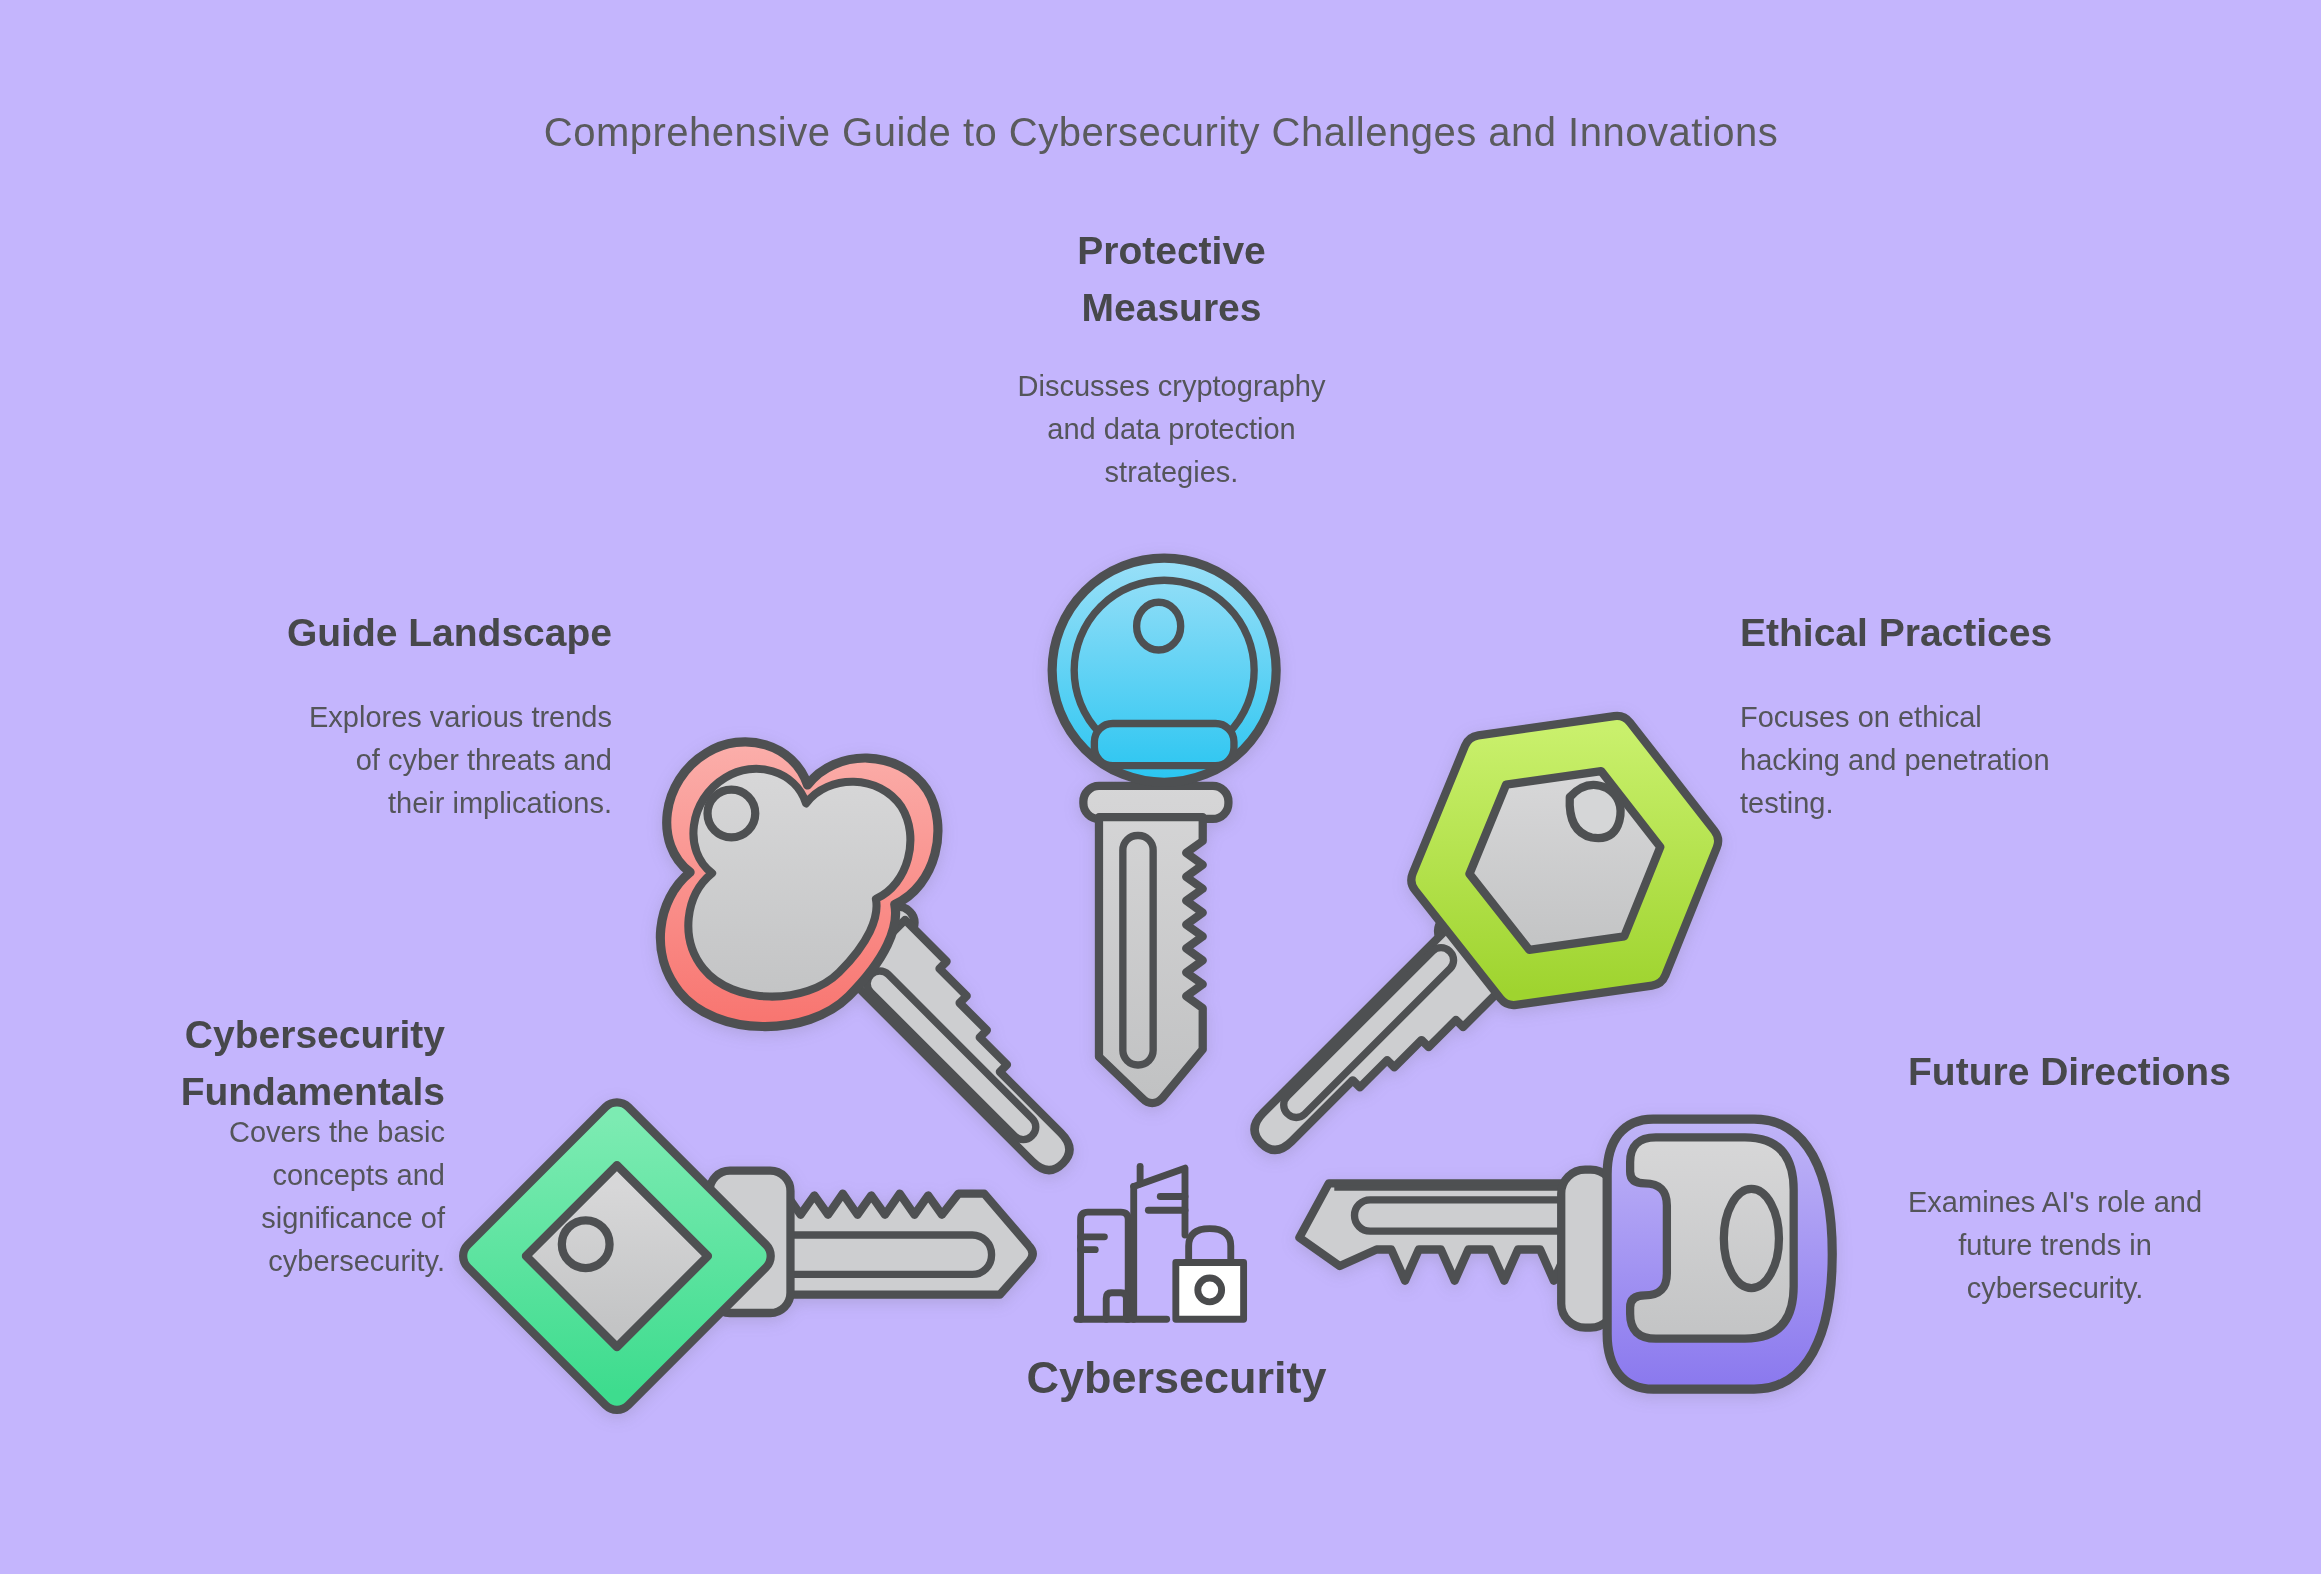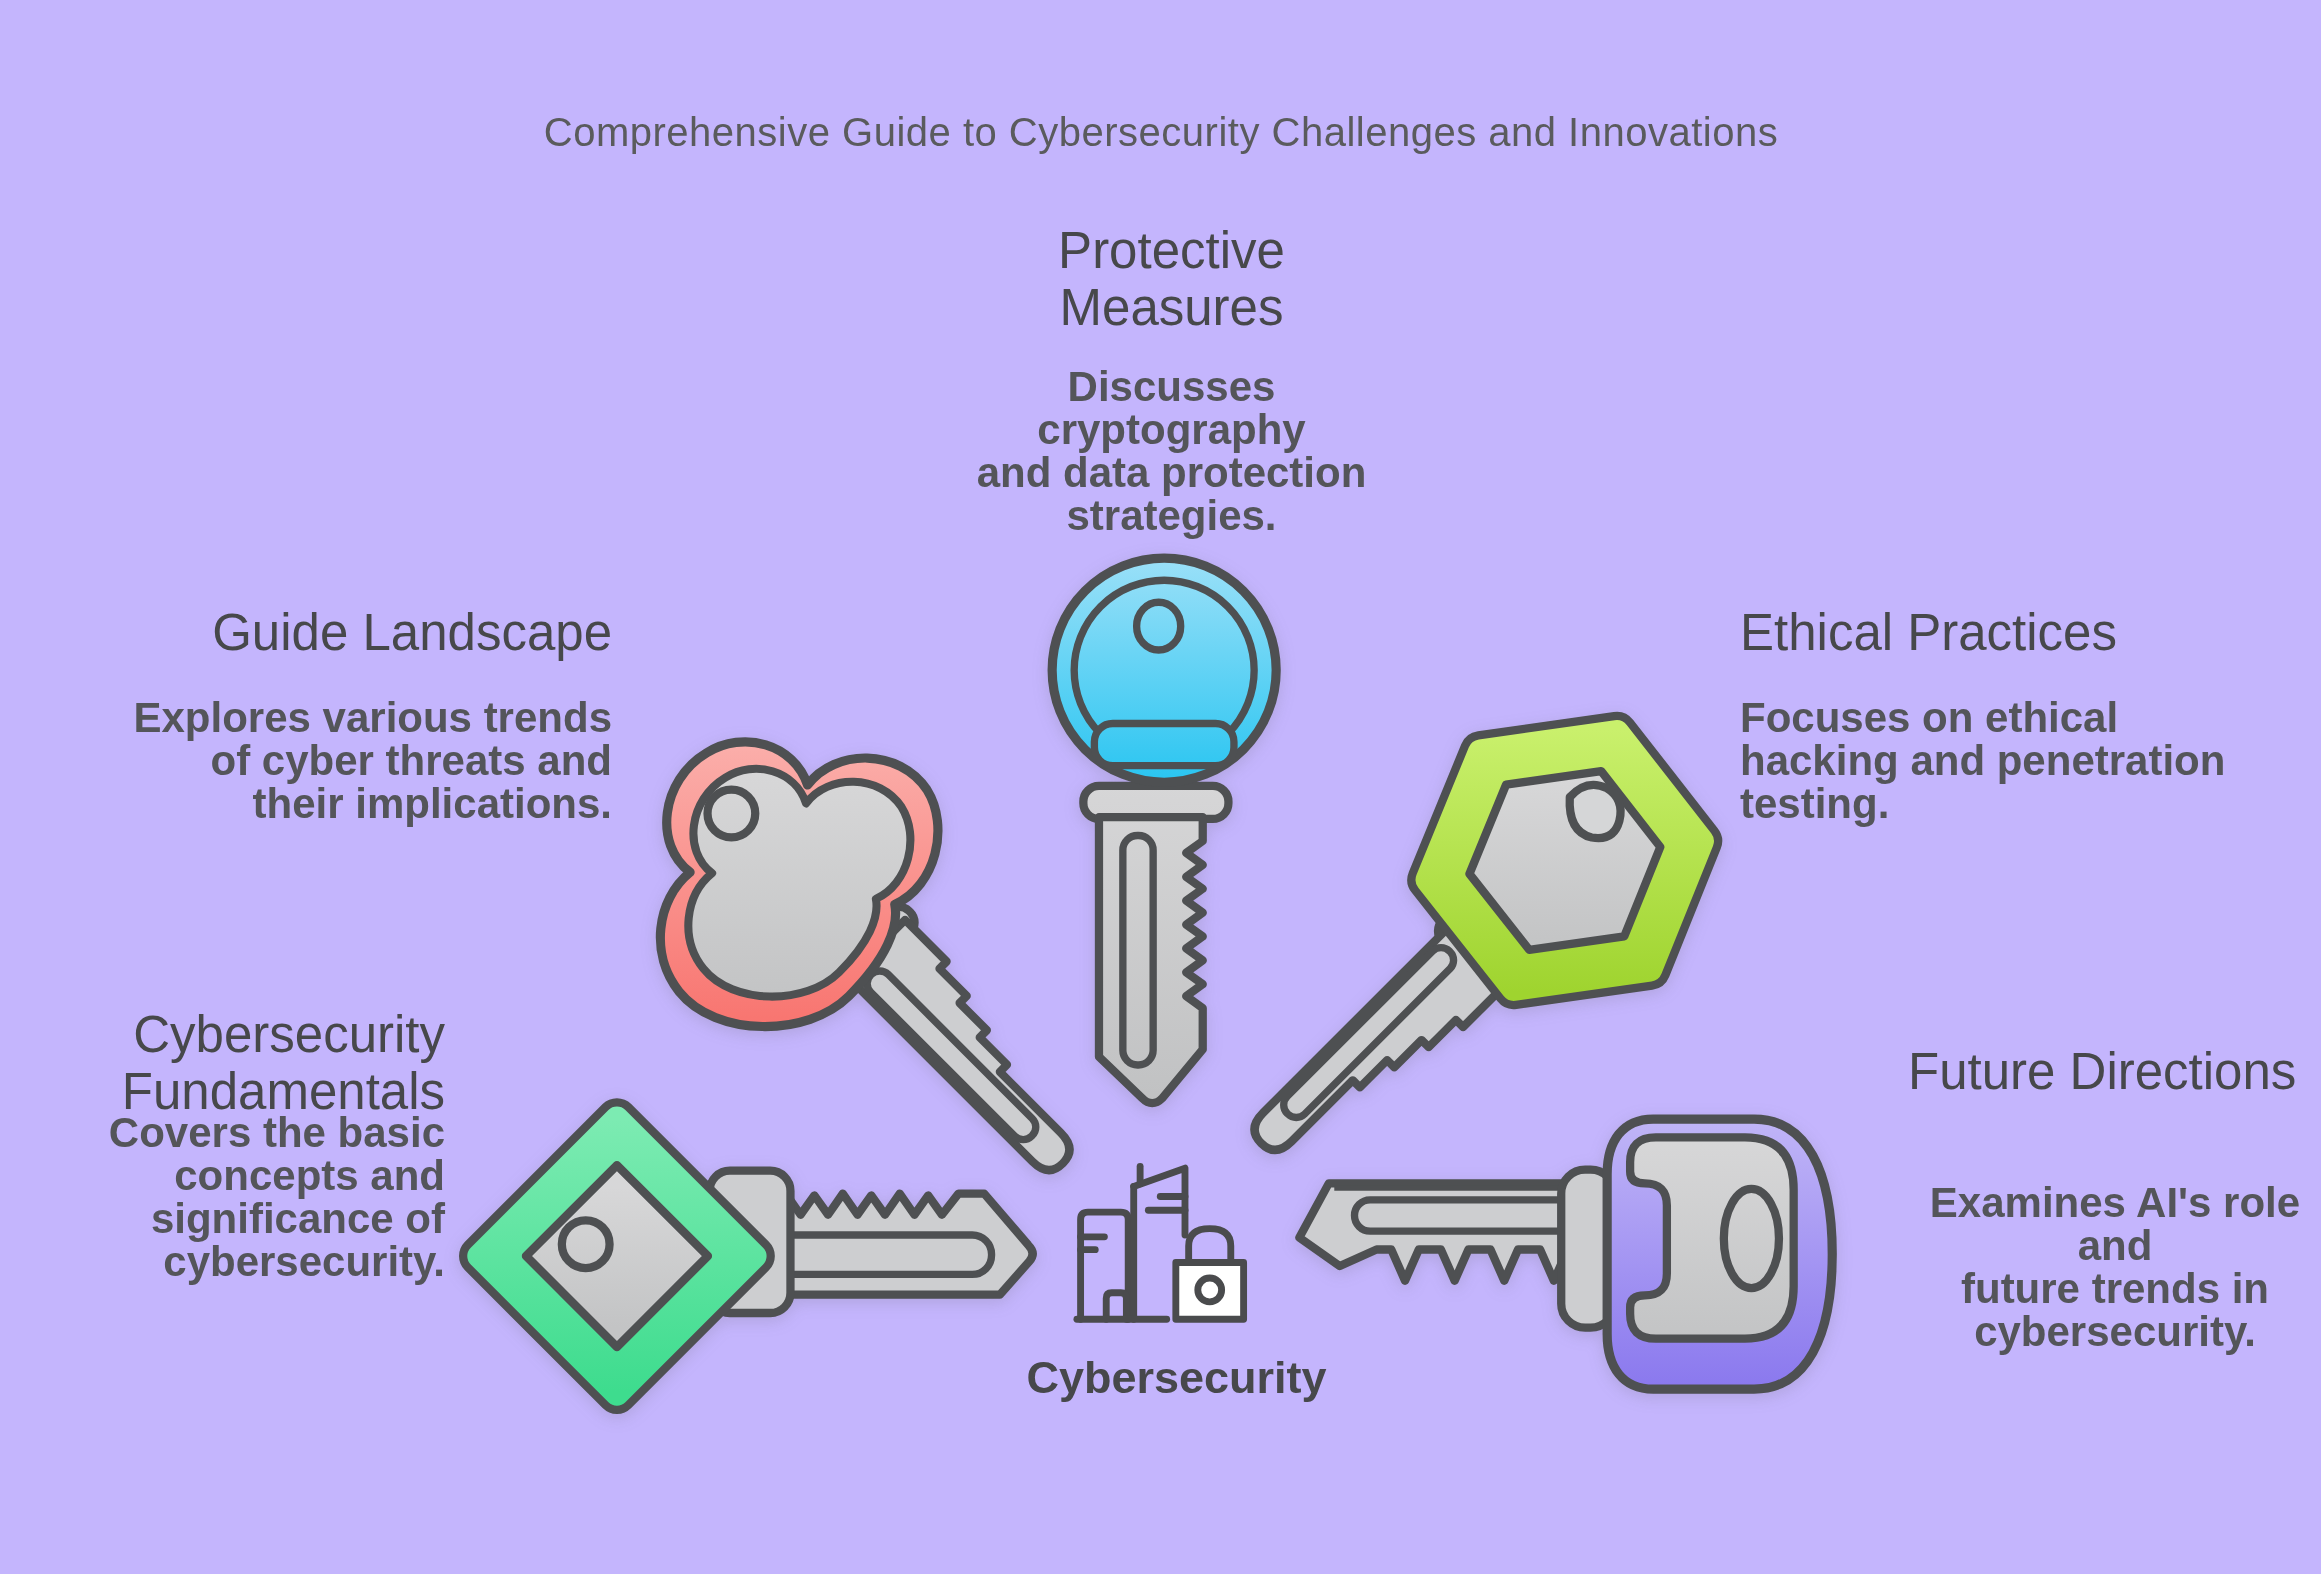--- a/index.html
+++ b/index.html
@@ -6,24 +6,24 @@
   .stage{
     position:relative;width:2322px;height:1575px;background:#c4b5fd;overflow:hidden;
     font-family:"Liberation Sans", sans-serif;
   }
   .abs{position:absolute;}
   .title{
     left:0;top:110px;width:2322px;text-align:center;
     font-size:40px;font-weight:400;color:#5a5b5d;letter-spacing:0.5px;
   }
   .heading{
-    font-size:51px;font-weight:400;color:#47484b;line-height:57px;white-space:pre-line;
+    font-size:39px;font-weight:700;color:#47484b;line-height:57px;white-space:pre-line;
   }
   .body-text{
-    font-size:42px;font-weight:700;color:#54555a;line-height:43px;white-space:pre-line;
+    font-size:29px;font-weight:400;color:#54555a;line-height:43px;white-space:pre-line;
   }
   .t-center{text-align:center;}
   .t-right{text-align:right;}
   .t-left{text-align:left;}
   .center-label{
     left:947px;top:1352px;width:459px;text-align:center;
     font-size:45px;font-weight:700;color:#47484b;
   }
   svg{display:block;overflow:visible;}
   .key{filter:drop-shadow(0px 4.6px 7.3px rgba(90,90,90,0.18));}

